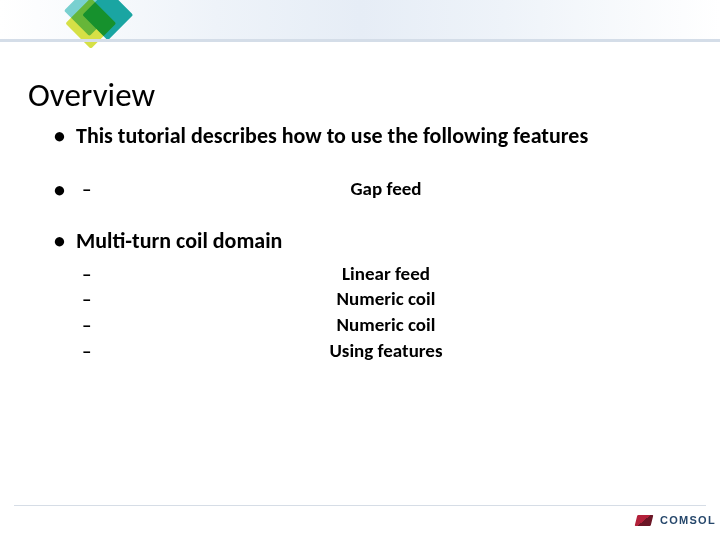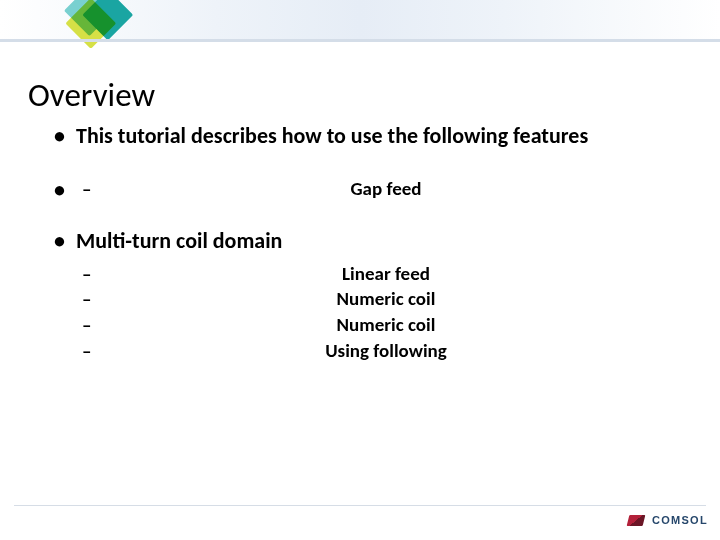--- a/index.html
+++ b/index.html
@@ -21,21 +21,21 @@
 
   ul.b1 { list-style: none; font-weight: bold; }
   ul.b1 > li { position: relative; padding-left: 28px; margin-bottom: 26px; }
   ul.b1 > li::before { content: "•"; position: absolute; left: 6px; top: 0; font-size: 22px; }
 
   ul.b2 { list-style: none; margin-top: 6px; text-align: center; }
   ul.b2 > li { position: relative; padding-left: 28px; font-size: 19px; line-height: 1.35; }
   ul.b2 > li::before { content: "–"; position: absolute; left: 6px; top: 0; }
 
   
-  .footer { position: absolute; right: 12px; bottom: 14px; display: flex; align-items: center; gap: 8px; }
+  .footer { position: absolute; right: 4px; bottom: 14px; display: flex; align-items: center; gap: 8px; }
   .logo-flag { width: 16px; height: 11px; background: linear-gradient(135deg, #b3213a 50%, #6b1626 50%); transform: skewX(-14deg); border-radius: 1px; }
   .logo-text { font-family: Arial, sans-serif; font-size: 11px; font-weight: 700; letter-spacing: 1.3px; color: #26476b; }
   .footer-rule { position: absolute; left: 14px; right: 14px; bottom: 34px; height: 1px; background: #d6dde6; }
 </style>
 </head>
 <body>
 
 <div class="slide">
 
   <div class="banner">
@@ -60,21 +60,21 @@
           <li><span>Gap feed</span></li>
         </ul>
       </li>
 
       <li>
         <span>Multi-turn coil domain</span>
         <ul class="b2">
           <li><span>Linear feed</span></li>
           <li><span>Numeric coil</span></li>
           <li><span>Numeric coil</span></li>
-          <li><span>Using following</span></li>
+          <li><span>Using features</span></li>
         </ul>
       </li>
     </ul>
   </div>
 
   <div class="footer-rule"></div>
   <div class="footer">
     <div class="logo-flag"></div>
     <div class="logo-text">COMSOL</div>
   </div>

